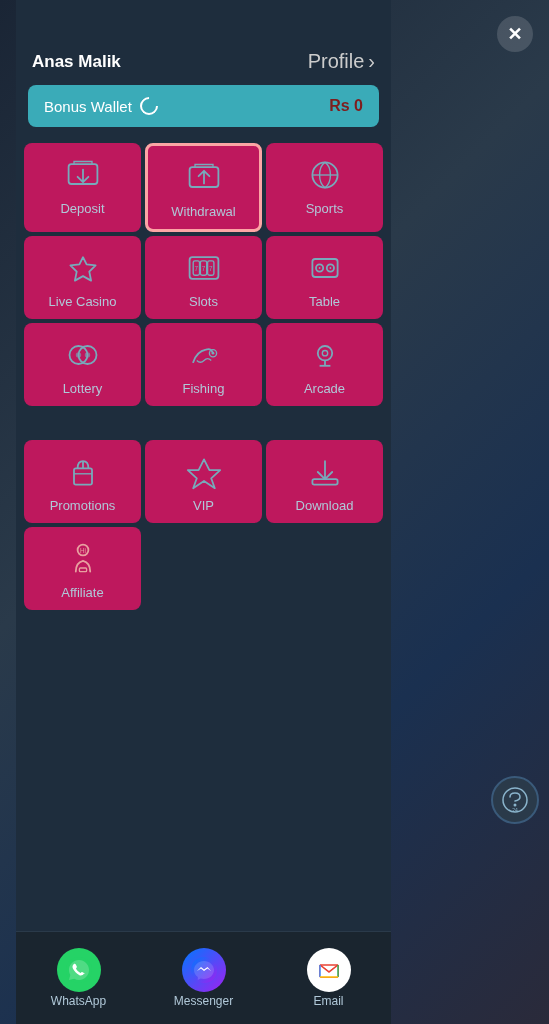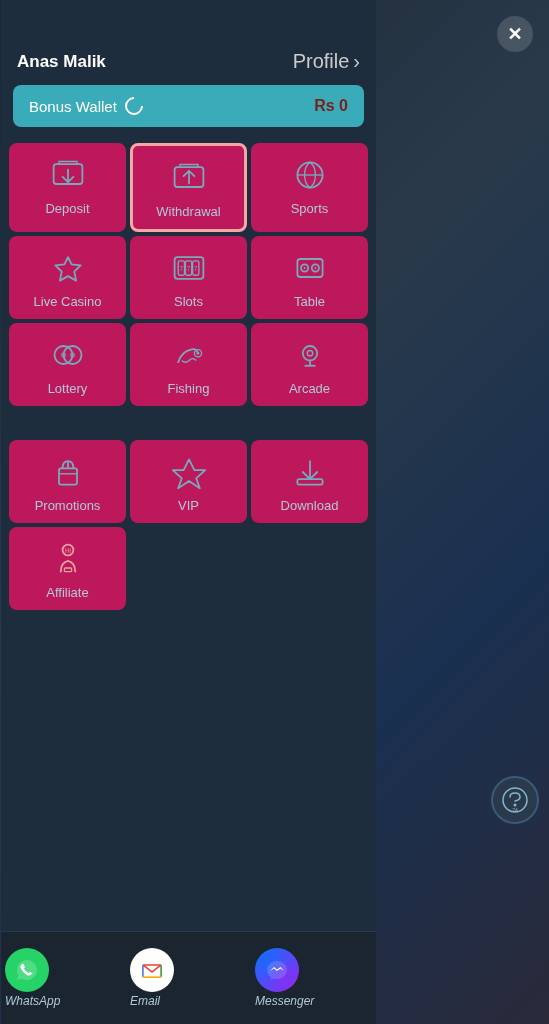--- a/index.html
+++ b/index.html
@@ -55,21 +55,21 @@
       color: #8ab4cc;
       font-size: 10px;
       text-align: center;
       border: 2px solid #3a5a7a;
     }
 
     
     .sidebar {
       position: absolute;
       top: 0;
-      left: 1px;
+      left: 16px;
       width: 375px;
       height: 100%;
       background: #1e2d3d;
       z-index: 5;
       display: flex;
       flex-direction: column;
       overflow-y: auto;
       scrollbar-width: none;
     }
     .sidebar::-webkit-scrollbar { display: none; }
@@ -158,24 +158,24 @@
       display: grid;
       grid-template-columns: repeat(3, 1fr);
       background: #1a252f;
       border-top: 1px solid #2a3a4a;
       padding: 8px 0;
       margin-top: auto;
     }
     .bottom-item {
       display: flex;
       flex-direction: column;
+      align-items: center;
       gap: 2px;
       padding: 8px 4px;
       cursor: pointer;
-      font-style: italic;
     }
     .bottom-item .icon {
       width: 44px;
       height: 44px;
       border-radius: 50%;
       display: flex;
       align-items: center;
       justify-content: center;
       font-size: 24px;
     }
@@ -369,50 +369,50 @@
 
     <div class="bottom-item">
       <div class="icon whatsapp-icon">
         <svg width="28" height="28" viewBox="0 0 28 28">
           <circle cx="14" cy="14" r="13" fill="#25d366"></circle>
           <path d="M14 4 C8.5 4 4 8.5 4 14 C4 15.8 4.5 17.5 5.3 19L4 24 L9.2 22.7 C10.7 23.5 12.3 23.9 14 24 C19.5 24 24 19.5 24 14 C24 8.5 19.5 4 14 4Z" fill="white" opacity="0.2"></path>
           <path d="M19 17.5 C18.5 18.5 17 19.5 15.8 19.5 C14.8 19.5 13 18.8 10.5 16.2 C8 13.5 7.5 11.8 7.5 10.8 C7.5 9.5 8.5 8.2 9.2 7.8 C9.8 7.5 10.5 7.8 10.8 8.5 L11.8 10.5 C12 11 11.8 11.5 11.5 11.8 L11 12.5 C11.2 13 12 14.2 13 15.2 C14 16 15 16.8 15.5 17 L16.2 16.5 C16.5 16.2 17 16 17.5 16.2 L19.5 17.2 C20 17.5 20 18 19 17.5Z" fill="white"></path>
         </svg>
       </div>
       <span class="label">WhatsApp</span>
-    </div>
-
-    <div class="bottom-item">
-      <div class="icon gmail-icon">
-        <svg width="28" height="28" viewBox="0 0 28 28">
-          <rect width="28" height="28" rx="14" fill="white"></rect>
-          <path d="M5 9 L14 16 L23 9" stroke="#ea4335" stroke-width="1.5" fill="none"></path>
-          <rect x="5" y="9" width="18" height="12" rx="1" stroke="#ea4335" stroke-width="1.5" fill="none"></rect>
-          <path d="M5 9 L14 16 L23 9 L23 21 L5 21 Z" fill="white"></path>
-          <path d="M5 9 L14 16 L23 9" stroke="#ea4335" stroke-width="1.5" fill="none"></path>
-          <path d="M5 9 L5 21" stroke="#4285f4" stroke-width="1.5"></path>
-          <path d="M23 9 L23 21" stroke="#34a853" stroke-width="1.5"></path>
-          <path d="M5 21 L23 21" stroke="#fbbc04" stroke-width="1.5"></path>
-        </svg>
-      </div>
-      <span class="label">Email</span>
     </div>
 
     <div class="bottom-item">
       <div class="icon messenger-icon">
         <svg width="28" height="28" viewBox="0 0 28 28">
           <circle cx="14" cy="14" r="13" fill="url(#mg)"></circle>
           <defs>
             <linearGradient id="mg" x1="0%" y1="0%" x2="100%" y2="100%">
               <stop offset="0%" style="stop-color:#0078ff"></stop>
               <stop offset="100%" style="stop-color:#a020f0"></stop>
             </linearGradient>
           </defs>
           <path d="M14 5 C8.5 5 4 9 4 14 C4 17 5.5 19.5 7.8 21 L7.8 24 L10.5 22.5 C11.6 22.8 12.8 23 14 23 C19.5 23 24 19 24 14 C24 9 19.5 5 14 5Z" fill="white" opacity="0.15"></path>
           <path d="M7 15 L11 11 L14 13.5 L17.5 11 L21 15 L17.5 12.5 L14 15 L11 12.5 Z" fill="white"></path>
         </svg>
       </div>
       <span class="label">Messenger</span>
     </div>
 
+    <div class="bottom-item">
+      <div class="icon gmail-icon">
+        <svg width="28" height="28" viewBox="0 0 28 28">
+          <rect width="28" height="28" rx="14" fill="white"></rect>
+          <path d="M5 9 L14 16 L23 9" stroke="#ea4335" stroke-width="1.5" fill="none"></path>
+          <rect x="5" y="9" width="18" height="12" rx="1" stroke="#ea4335" stroke-width="1.5" fill="none"></rect>
+          <path d="M5 9 L14 16 L23 9 L23 21 L5 21 Z" fill="white"></path>
+          <path d="M5 9 L14 16 L23 9" stroke="#ea4335" stroke-width="1.5" fill="none"></path>
+          <path d="M5 9 L5 21" stroke="#4285f4" stroke-width="1.5"></path>
+          <path d="M23 9 L23 21" stroke="#34a853" stroke-width="1.5"></path>
+          <path d="M5 21 L23 21" stroke="#fbbc04" stroke-width="1.5"></path>
+        </svg>
+      </div>
+      <span class="label">Email</span>
+    </div>
+
   </div>
 
 </div>
 
 </body></html>

